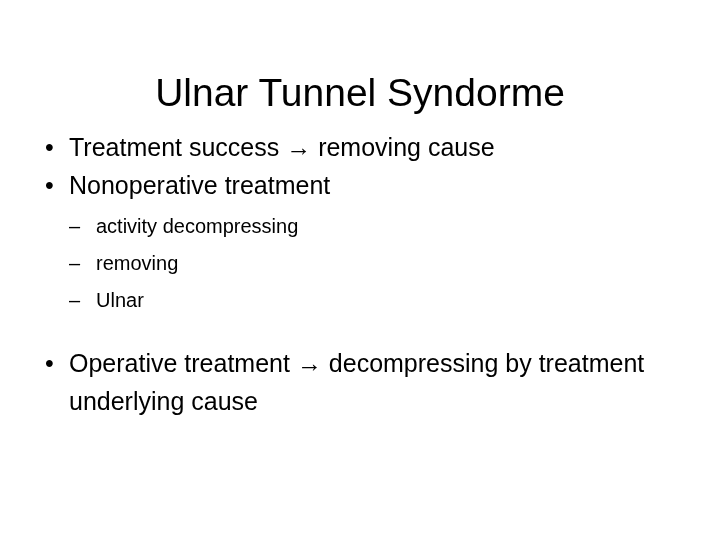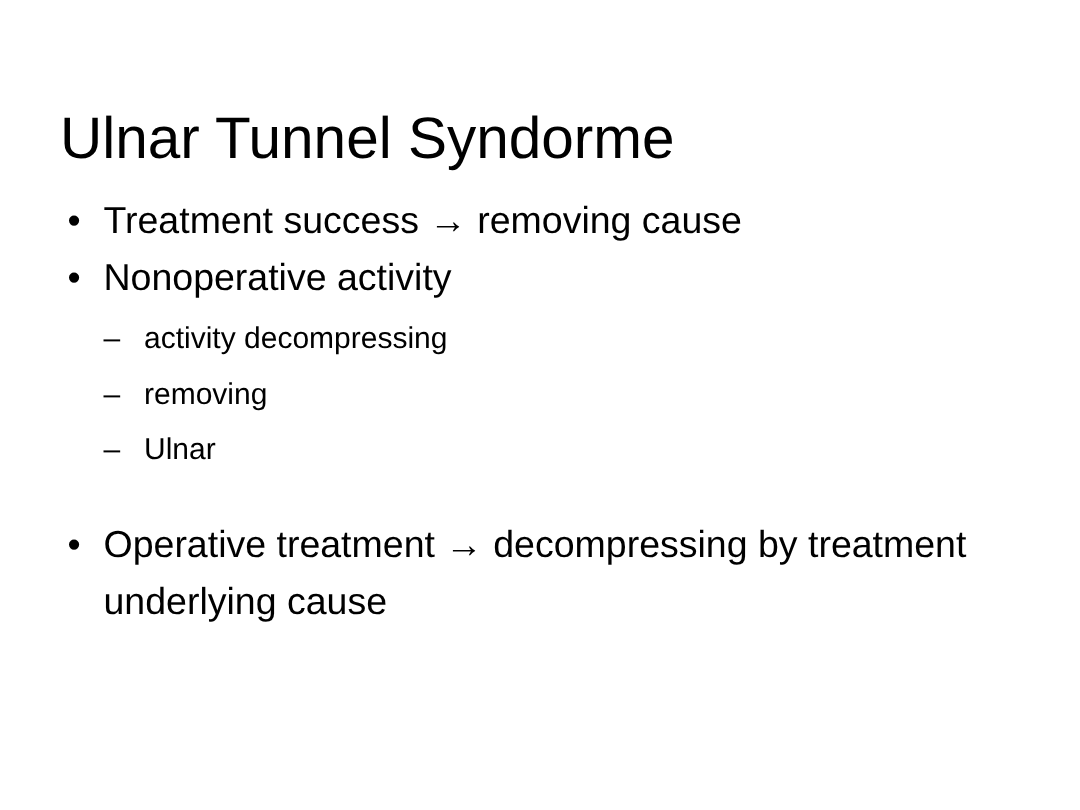--- a/index.html
+++ b/index.html
@@ -21,21 +21,21 @@
     height: 540px;
     background: #ffffff;
     box-sizing: border-box;
   }
 
   .slide-title {
     position: absolute;
     top: 44px;
     left: 40px;
     width: 640px;
-    text-align: left;
+    text-align: center;
     font-size: 39px;
     font-weight: normal;
     line-height: 46px;
     letter-spacing: 0px;
     color: #000000;
     white-space: nowrap;
   }
 
   .body-block {
     position: absolute;
@@ -107,21 +107,21 @@
   <div class="body-block">
     <ul class="level1">
 
       <li class="bullet1">
         <span class="dot">•</span>
         <span class="txt">Treatment success → removing cause</span>
       </li>
 
       <li class="bullet1">
         <span class="dot">•</span>
-        <span class="txt">Nonoperative activity</span>
+        <span class="txt">Nonoperative treatment</span>
       </li>
 
       <li style="list-style:none">
         <ul class="level2">
           <li class="bullet2">
             <span class="dash">–</span>
             <span class="txt">activity decompressing</span>
           </li>
           <li class="bullet2">
             <span class="dash">–</span>

